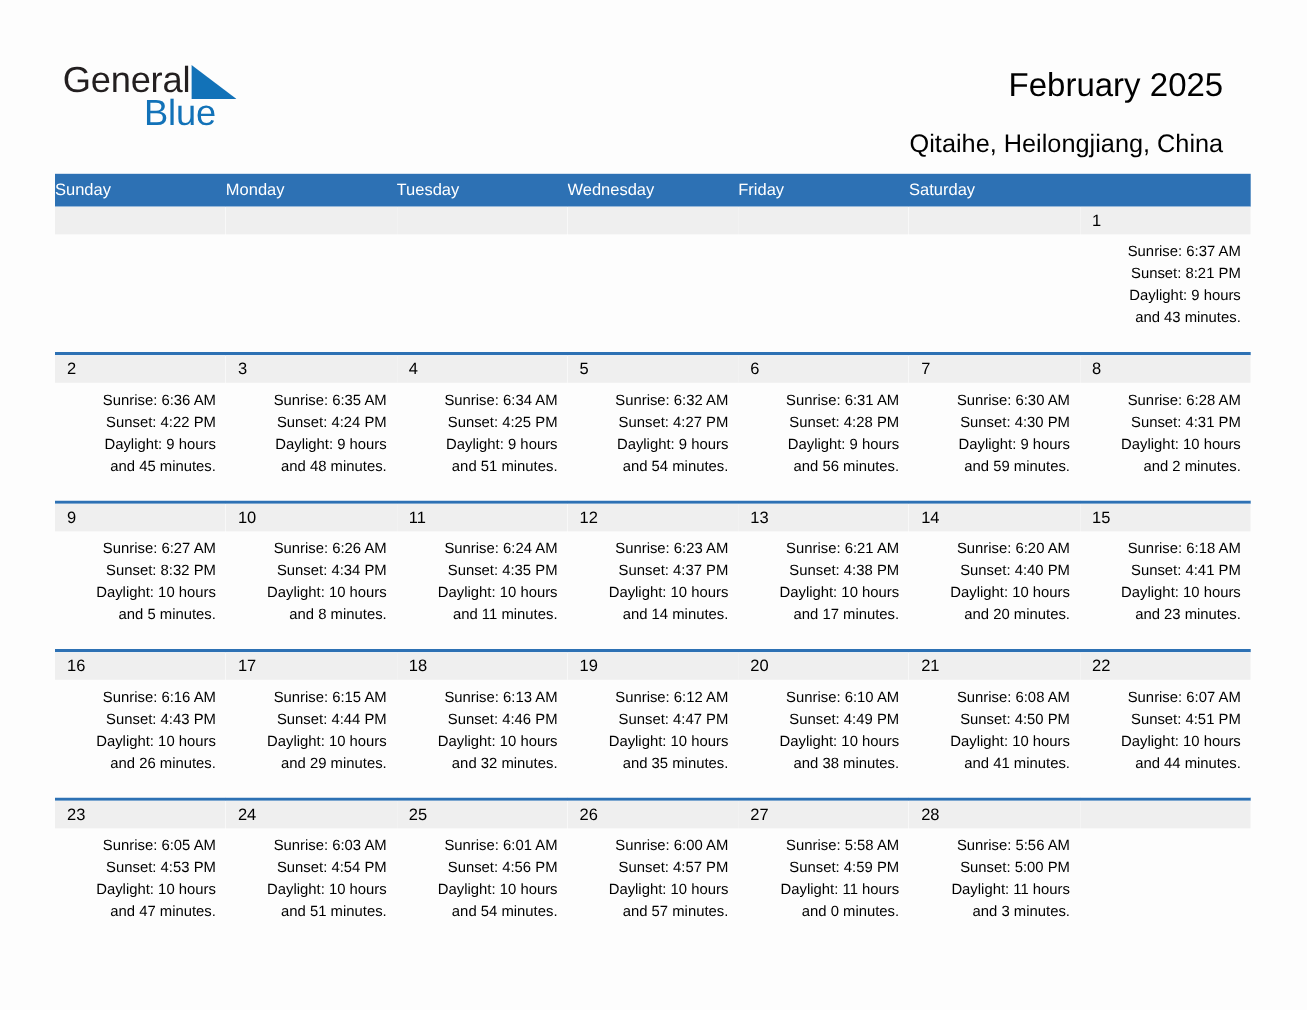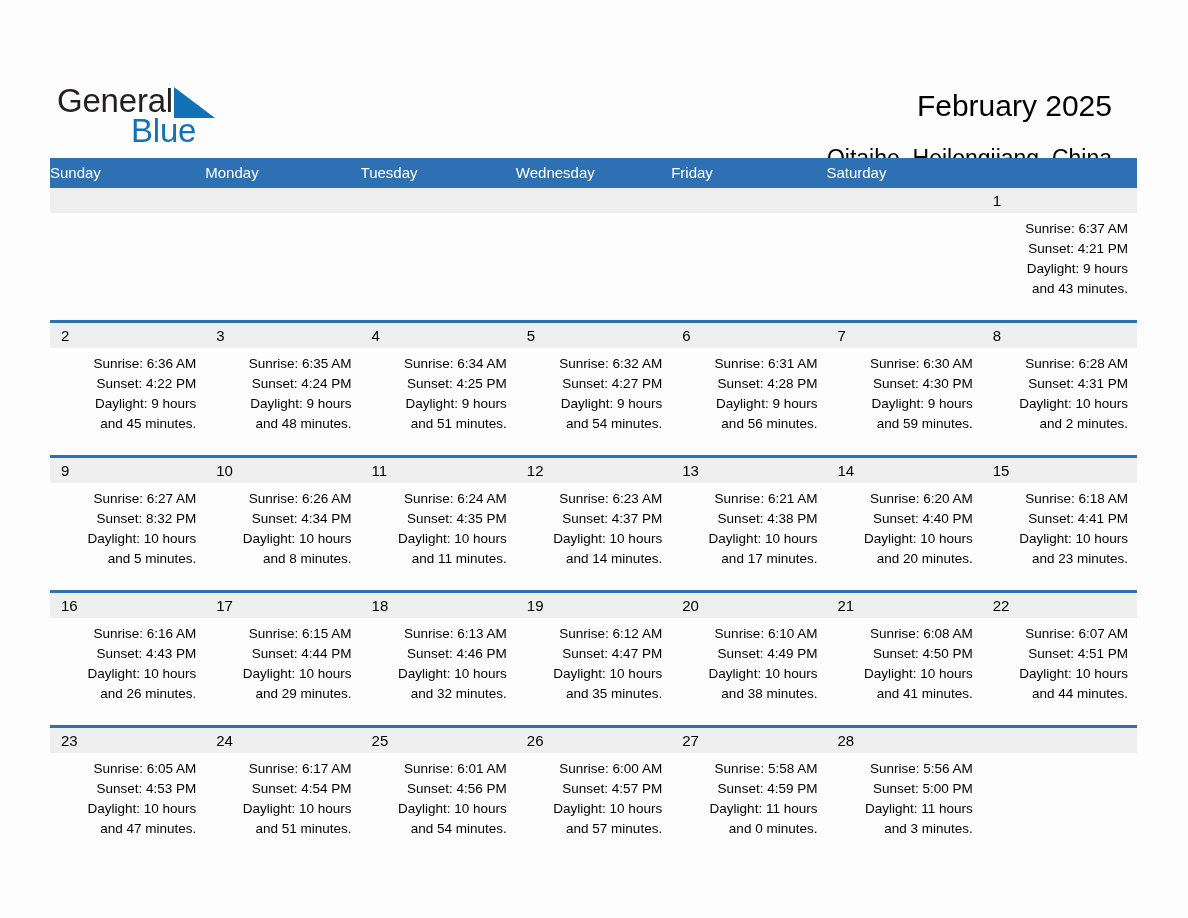--- a/index.html
+++ b/index.html
@@ -20,21 +20,20 @@
     box-sizing: border-box;
   }
 
   
   .top {
     position: absolute;
     left: 0;
     top: 0;
     width: 1164px;
     height: 152px;
-    margin-top: 28px;
   }
   .logo {
     position: absolute;
     left: 57px;
     top: 56px;
     width: 300px;
     height: 70px;
   }
   .logo-row1 {
     position: relative;
@@ -196,21 +195,21 @@
           <div class="day blank">
             <div class="day-num-band"></div>
           </div>
           <div class="day blank">
             <div class="day-num-band"></div>
           </div>
           <div class="day">
             <div class="day-num-band">1</div>
             <div class="day-body">
               <div>Sunrise: 6:37 AM</div>
-              <div>Sunset: 4:21 PM</div>
+              <div>Sunset: 8:21 PM</div>
               <div>Daylight: 9 hours</div>
               <div>and 43 minutes.</div>
             </div>
           </div>
         </div>
         <div class="week">
           <div class="day">
             <div class="day-num-band">2</div>
             <div class="day-body">
               <div>Sunrise: 6:36 AM</div>
@@ -410,21 +409,21 @@
             <div class="day-body">
               <div>Sunrise: 6:05 AM</div>
               <div>Sunset: 4:53 PM</div>
               <div>Daylight: 10 hours</div>
               <div>and 47 minutes.</div>
             </div>
           </div>
           <div class="day">
             <div class="day-num-band">24</div>
             <div class="day-body">
-              <div>Sunrise: 6:17 AM</div>
+              <div>Sunrise: 6:03 AM</div>
               <div>Sunset: 4:54 PM</div>
               <div>Daylight: 10 hours</div>
               <div>and 51 minutes.</div>
             </div>
           </div>
           <div class="day">
             <div class="day-num-band">25</div>
             <div class="day-body">
               <div>Sunrise: 6:01 AM</div>
               <div>Sunset: 4:56 PM</div>

